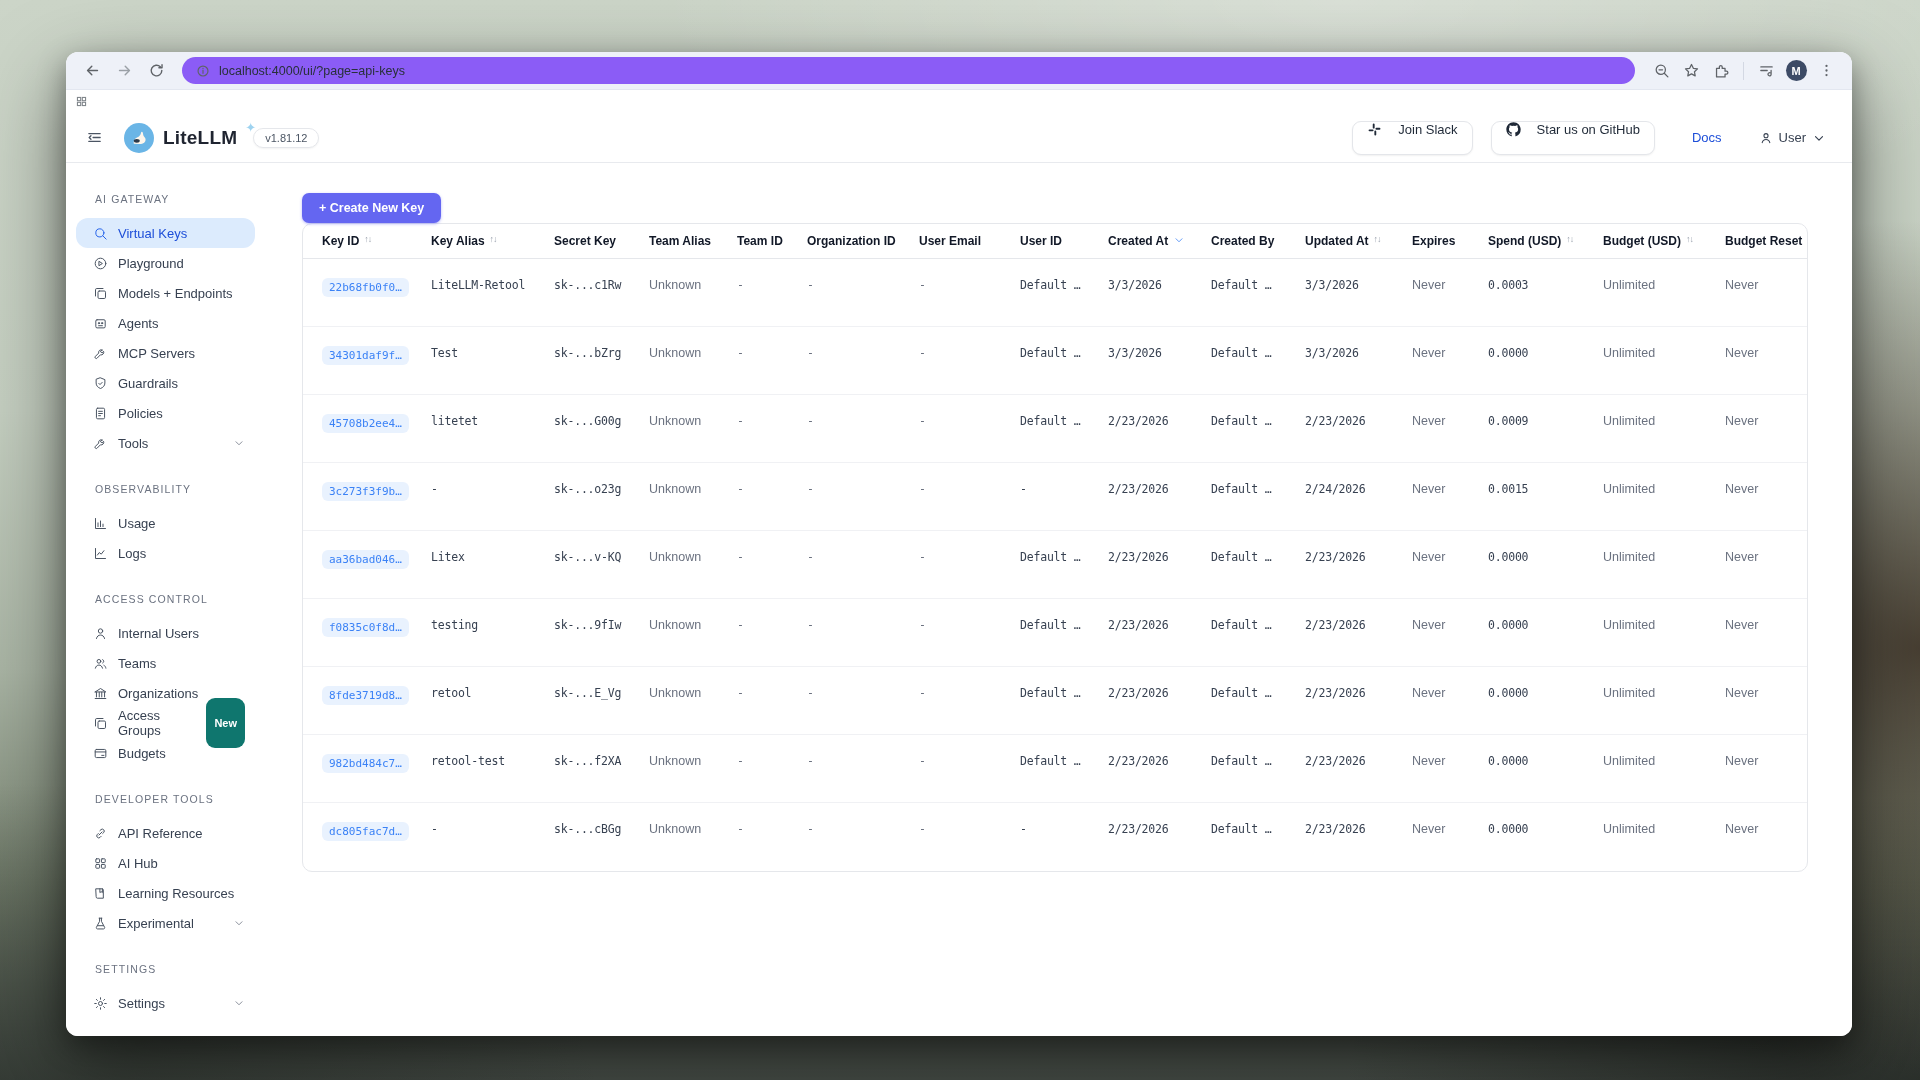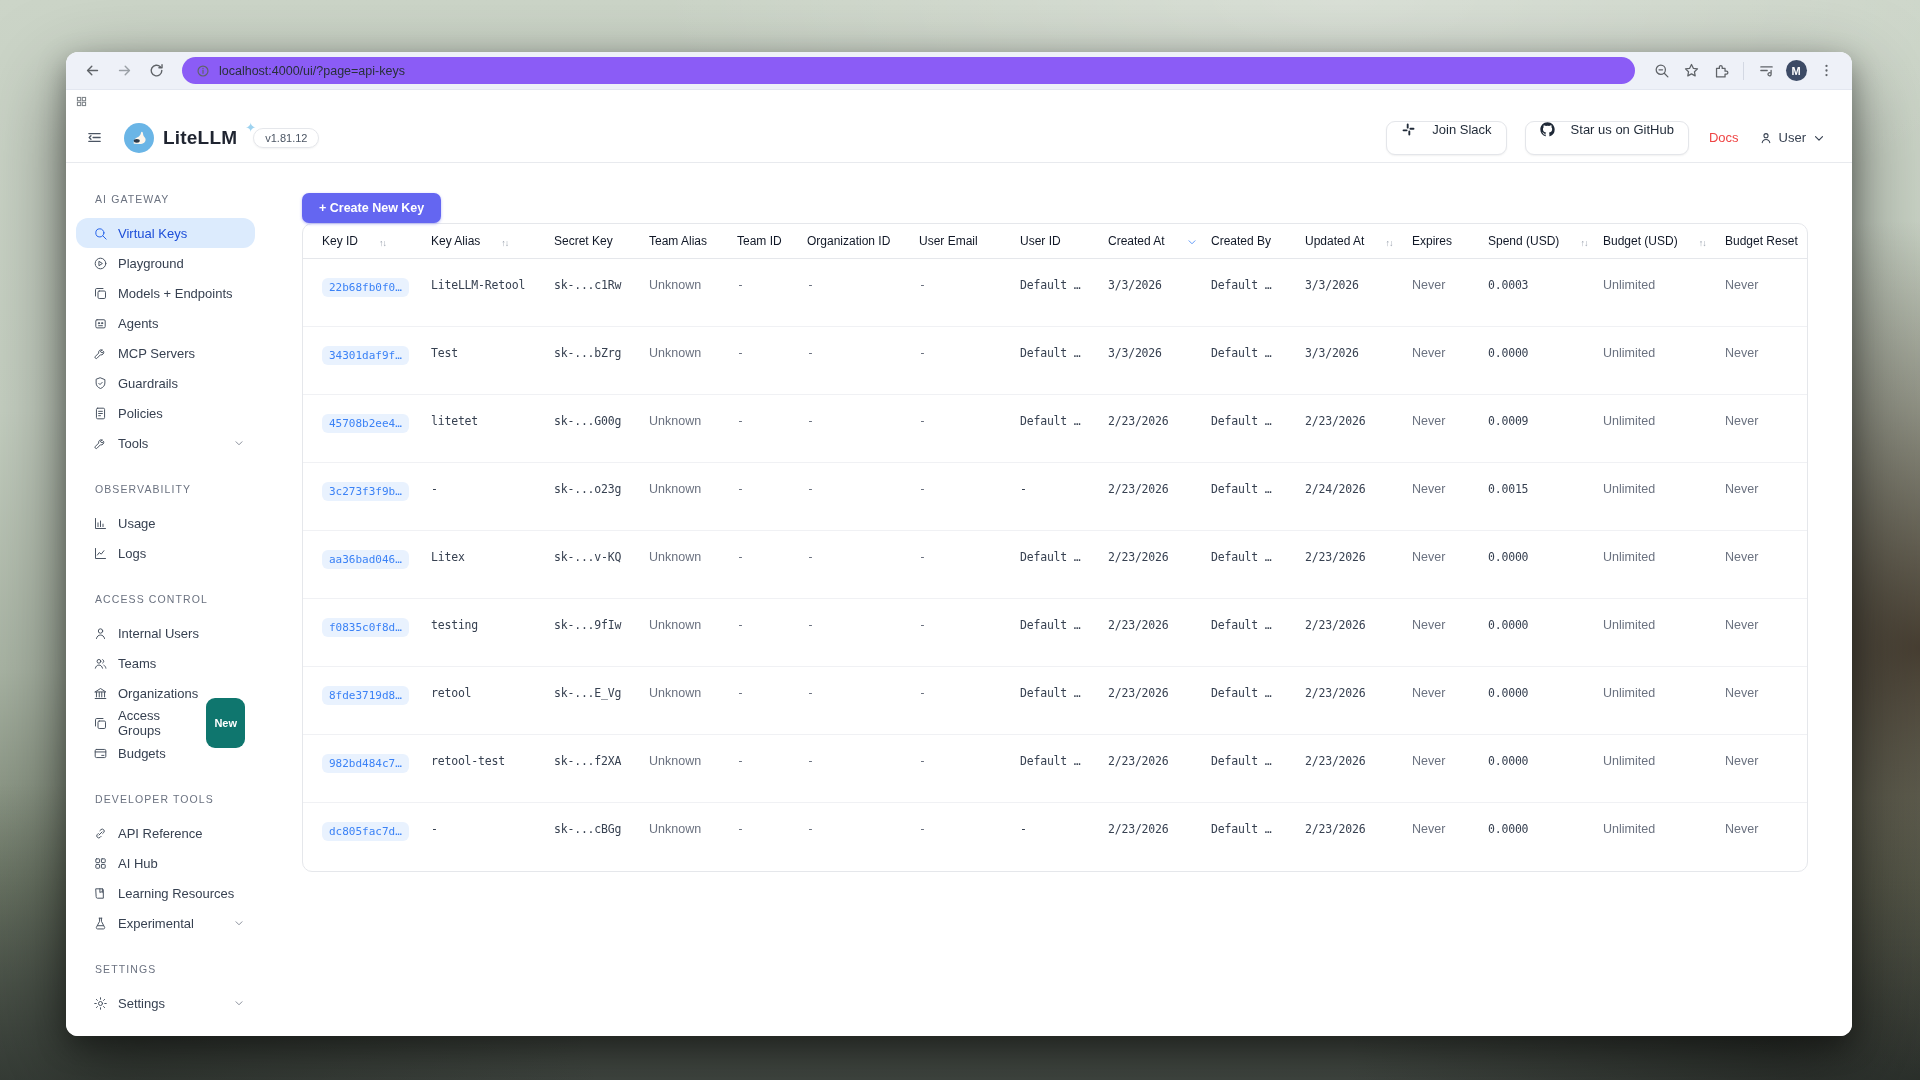--- a/index.html
+++ b/index.html
@@ -31,21 +31,21 @@
   .collapse-btn{width:32px;height:32px;display:flex;align-items:center;justify-content:center;color:#4b5563}
   .collapse-btn svg{width:17px;height:17px}
   .logo{width:30px;height:30px;margin-left:14px;flex:none}
   .brand{font-size:19px;font-weight:700;color:#1f2430;margin-left:9px;letter-spacing:.2px}
   .verbadge{position:relative;margin-left:16px;border:1px solid #e5e7eb;border-radius:13px;background:#fff;box-shadow:0 1px 2px rgba(0,0,0,.05);padding:3px 11px;font-size:11px;color:#4b5563}
   .sparkle{position:absolute;top:-9px;left:-9px;color:#9ed3f0;font-size:13px}
   .headright{margin-left:auto;display:flex;align-items:center;gap:18px}
   .hbtn{display:flex;align-items:flex-start;gap:16px;height:34px;padding:0 14px;border:1px solid #e4e6ea;border-radius:9px;background:#fff;
     box-shadow:0 1px 2px rgba(0,0,0,.06);font-size:13px;font-weight:500;color:#1f2937}
   .hbtn svg{width:15px;height:15px;color:#1f2937}
-  .hlink{font-size:13px;color:#ef4444;margin:0 2px}
+  .hlink{font-size:13px;color:#1d4ed8;margin:0 19px}
   .usermenu{display:flex;align-items:flex-end;gap:6px;font-size:13px;color:#374151}
   .usermenu svg{width:14px;height:14px;color:#374151}
   
   .appbody{flex:1;display:flex;background:#fff;min-height:0}
   .sidebar{width:236px;flex:none;padding:30px 0 0 10px}
   .side-section{font-size:10.5px;font-weight:400;letter-spacing:1.1px;color:#6b7280;margin:25px 0 13px 19px}
   .side-section.first{margin-top:0}
   .side-item{display:flex;align-items:center;gap:10px;height:30px;padding:0 10px 0 17px;margin-right:47px;border-radius:12px;color:#374151;font-size:13px;cursor:pointer}
   .side-item .si-icon{display:flex;color:#4b5563}
   .side-item .si-icon svg{width:15px;height:15px}
@@ -62,21 +62,21 @@
   .fbtn svg{width:14px;height:14px;color:#374151}
   .resultsrow{display:flex;align-items:baseline;justify-content:space-between;margin:28px 0 13px;padding-right:8px}
   .showing{font-size:13.5px;color:#374151}
   .pager{display:flex;align-items:baseline;gap:28px}
   .pageinfo{font-size:13px;font-weight:700;color:#1f2937}
   .pagebtn{font-size:13px;color:#b1b6bf;cursor:default}
   
   .tablebox{border:1px solid #e5e7eb;border-radius:10px;background:#fff;overflow:hidden;width:1506px;max-width:100%}
   .tgrid{display:grid;grid-template-columns:109px 123px 95px 88px 70px 112px 101px 88px 103px 94px 107px 76px 115px 122px minmax(20px,1fr);padding-left:19px}
   .thead{border-bottom:1px solid #e5e7eb}
-  .th{display:flex;align-items:flex-end;gap:21px;padding:10px 6px 10px 0;font-size:12px;font-weight:400;color:#111827;white-space:nowrap}
+  .th{display:flex;align-items:flex-start;gap:5px;padding:10px 6px 10px 0;font-size:12px;font-weight:700;color:#111827;white-space:nowrap}
   .sortglyph{font-size:9px;color:#9ca3af;letter-spacing:-1px}
   .sortactive{display:flex;color:#3b82f6}
   .sortactive svg{width:12px;height:12px}
   .tr{height:68px;border-bottom:1px solid #f0f1f4}
   .tr:last-child{border-bottom:none}
   .td{padding:19px 8px 0 0;white-space:nowrap;overflow:hidden;font-size:12.5px}
   .mono{font-family:"DejaVu Sans Mono",monospace;font-size:11.5px;letter-spacing:-.2px}
   .dark{color:#374151}.grey{color:#6b7280}
   .keypill{display:inline-block;background:#e9f2fe;color:#3b82f6;border-radius:6px;padding:3px 7px;font-family:"DejaVu Sans Mono",monospace;font-size:11px;cursor:pointer}
 </style>

